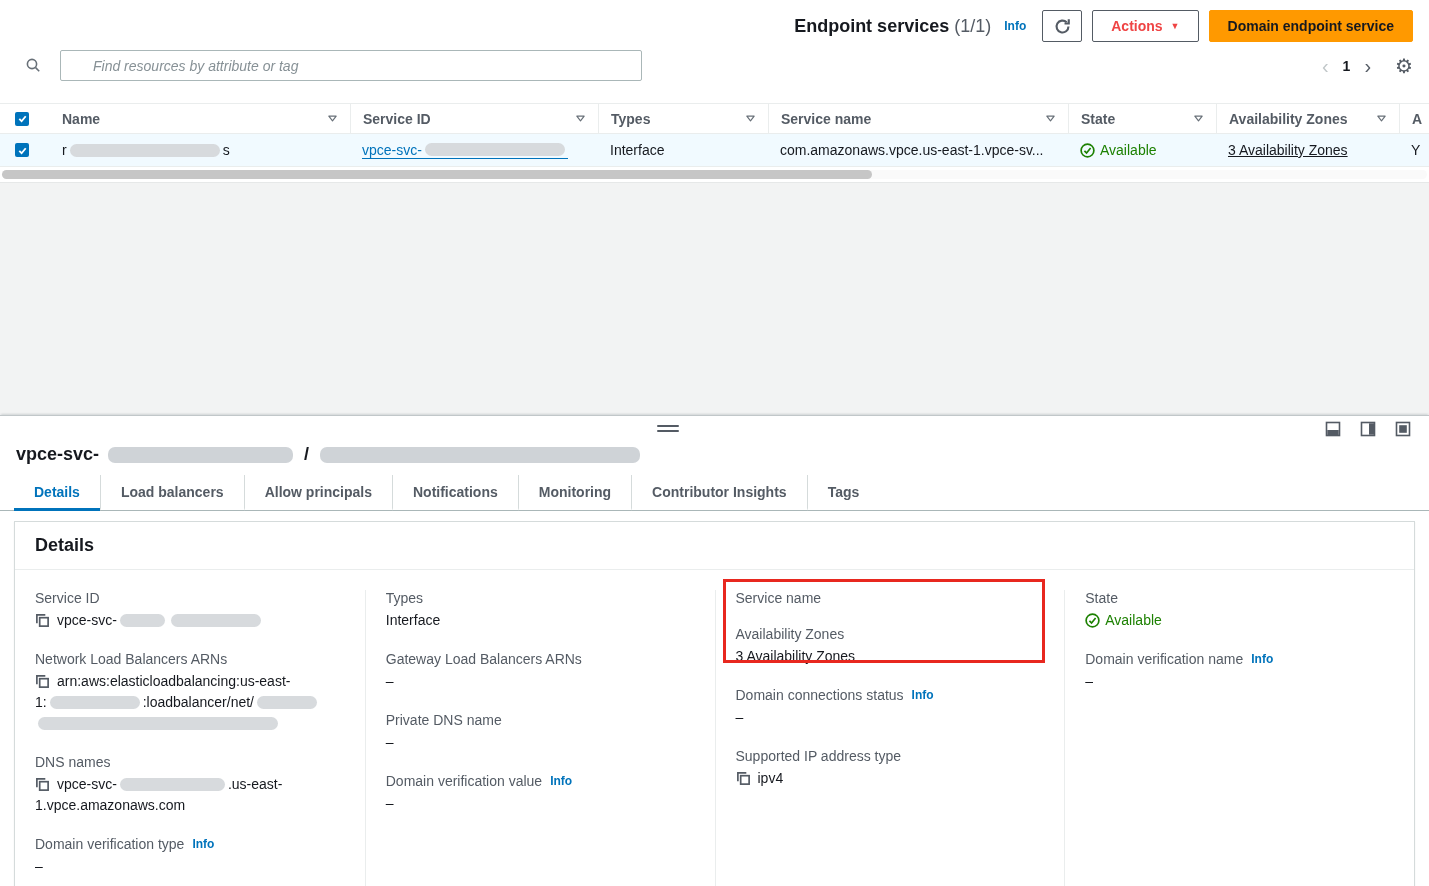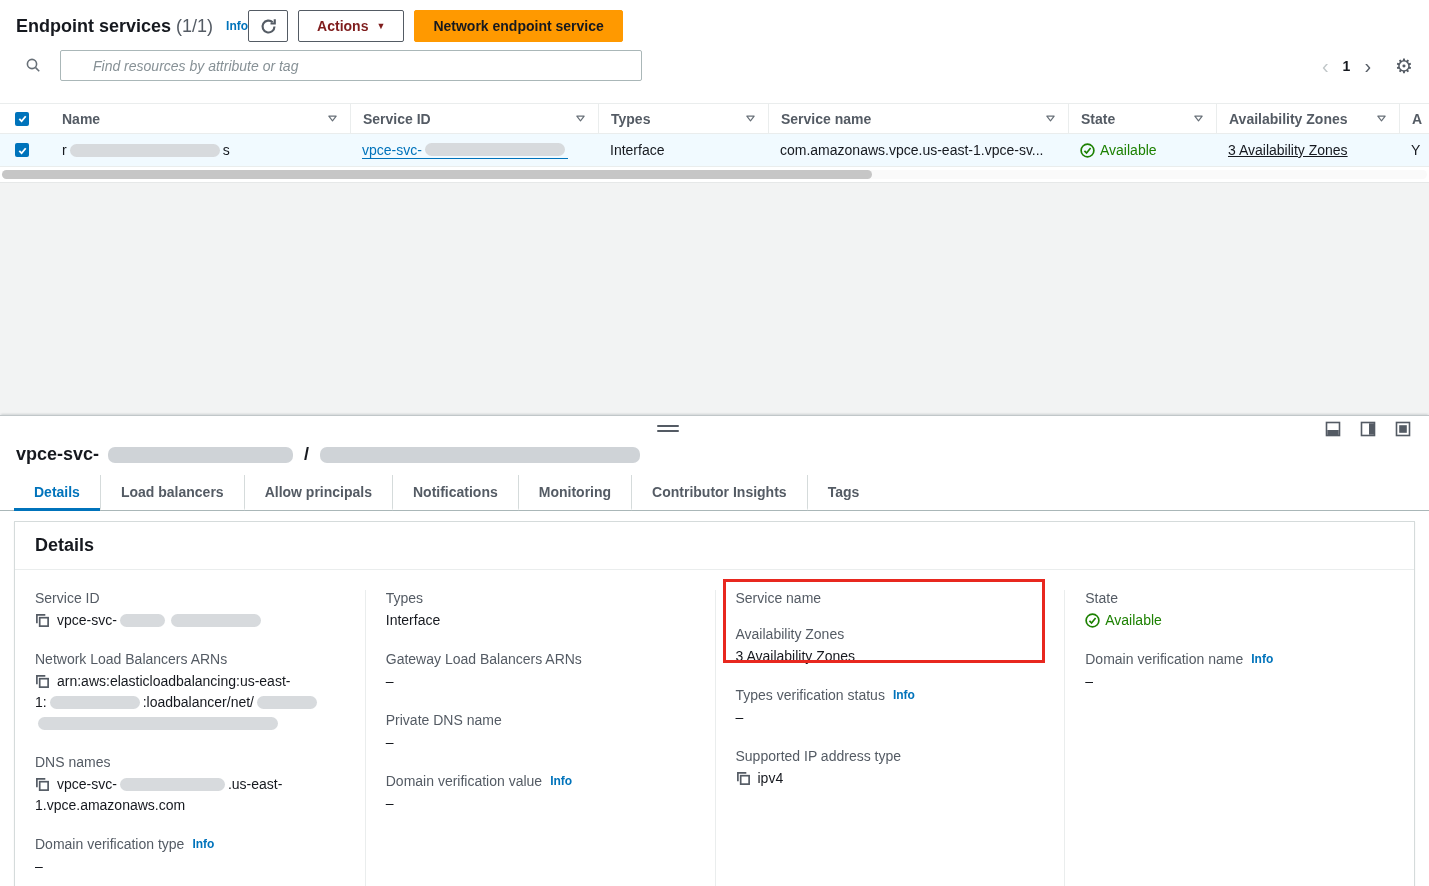--- a/index.html
+++ b/index.html
@@ -6,26 +6,26 @@
   html,body { width:1429px; height:886px; overflow:hidden; }
   body {
     font-family:"Liberation Sans", sans-serif;
     font-size:14px; color:#16191f; background:#fff;
   }
   :root{
     --primary-button:#ff9900; --link:#0073bb; --success:#1d8102;
     --highlight-red:#e8281f; --selected-row:#f1faff;
   }
   
-  .header-row{ display:flex; justify-content:flex-start; align-items:center; padding:10px 16px 4px; }
+  .header-row{ display:flex; justify-content:flex-end; align-items:center; padding:10px 16px 4px;gap:16px; }
   h1{ font-size:18px; font-weight:700; }
   .count{ color:#545b64; font-weight:400; }
   .info-link{ color:var(--link); font-size:12px; font-weight:700; text-decoration:none; margin-left:8px; vertical-align:2px; cursor:pointer; }
   .header-actions{ display:flex; gap:10px; align-items:center; }
-  .btn{ height:32px; border:1px solid #545b64; background:#fff; color:#7f1d1d; font-weight:700;
+  .btn{ height:32px; border:1px solid #545b64; background:#fff; color:#ef4444; font-weight:700;
         font-size:14px; border-radius:2px; padding:0 18px; display:inline-flex; align-items:center; gap:8px;
         font-family:inherit; cursor:pointer; }
   .btn-icon{ width:40px; padding:0; justify-content:center; }
   .btn-primary{ background:var(--primary-button); border-color:var(--primary-button); color:#16191f; }
   .caret{ font-size:9px; line-height:1; }
 
   .toolbar-row{ display:flex; justify-content:space-between; align-items:center; padding:4px 16px 2px; }
   .search-box{ position:relative; width:626px;padding-left:44px; }
   .search-box input{ width:100%; height:31px; border:1px solid #aab7b8; border-radius:2px; padding:0 10px 0 32px;
         font-family:inherit; font-size:14px; color:#16191f; outline:none; }
@@ -115,21 +115,21 @@
       <button class="btn btn-icon">
         <svg width="17" height="17" viewBox="0 0 16 16">
             <path d="M13.6 8a5.6 5.6 0 1 1-1.65-3.95" fill="none" stroke="#545b64" stroke-width="2"></path>
             <path d="M13.9 1.2v4h-4" fill="none" stroke="#545b64" stroke-width="2"></path>
           </svg>
       </button>
       <button class="btn">
         <span>Actions</span>
         <span class="caret">▼</span>
       </button>
-      <button class="btn btn-primary">Network endpoint service</button>
+      <button class="btn btn-primary">Domain endpoint service</button>
     </div>
   </div>
 
   <div class="toolbar-row">
     <div class="search-box">
       <span class="search-icon">
         <svg width="16" height="16" viewBox="0 0 16 16">
             <circle cx="7" cy="7" r="4.6" fill="none" stroke="#687078" stroke-width="1.6"></circle>
             <line x1="10.6" y1="10.6" x2="14.2" y2="14.2" stroke="#687078" stroke-width="1.6"></line>
           </svg>
@@ -353,21 +353,21 @@
         <div class="field">
           <div class="red-box"></div>
           <div class="flabel">Service name</div>
         </div>
         <div class="field">
           <div class="flabel">Availability Zones</div>
           <div class="fvalue"><span class="dark-link">3 Availability Zones</span></div>
         </div>
         <div class="field">
           <div class="flabel">
-            <span>Types verification status</span>
+            <span>Domain connections status</span>
             <a class="info-link">Info</a>
           </div>
           <div class="fvalue">–</div>
         </div>
         <div class="field">
           <div class="flabel">Supported IP address type</div>
           <div class="fvalue">
             <button class="copy"><svg width="15" height="15" viewBox="0 0 16 16">
                   <rect x="5" y="5" width="9" height="9" fill="none" stroke="#545b64" stroke-width="1.8"></rect>
                   <path d="M11 2H2v9" fill="none" stroke="#545b64" stroke-width="1.8"></path>

